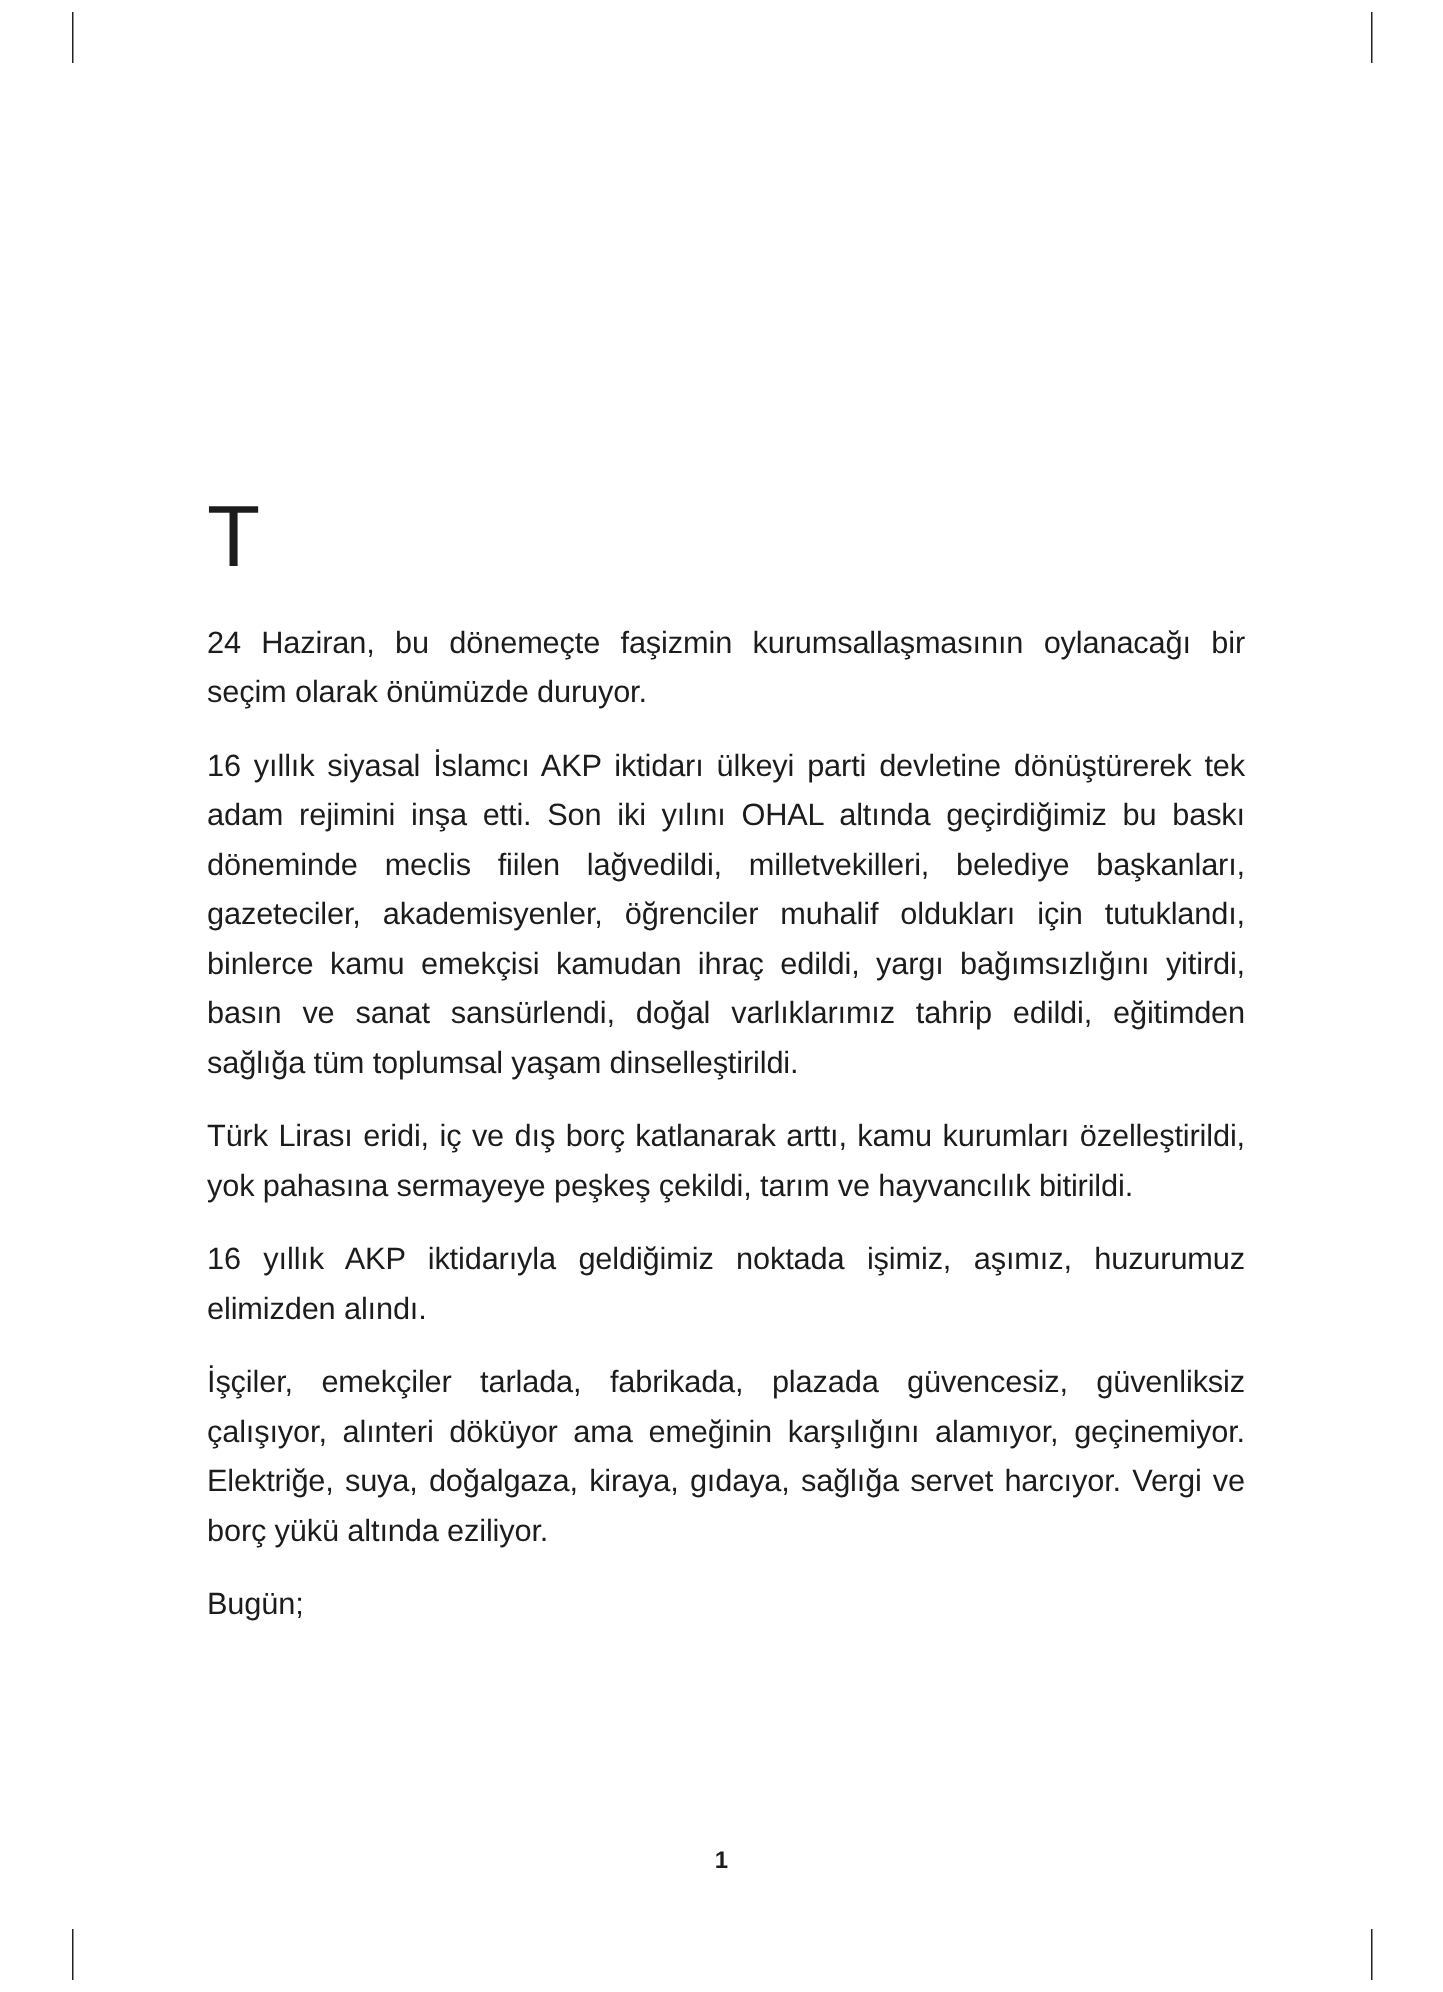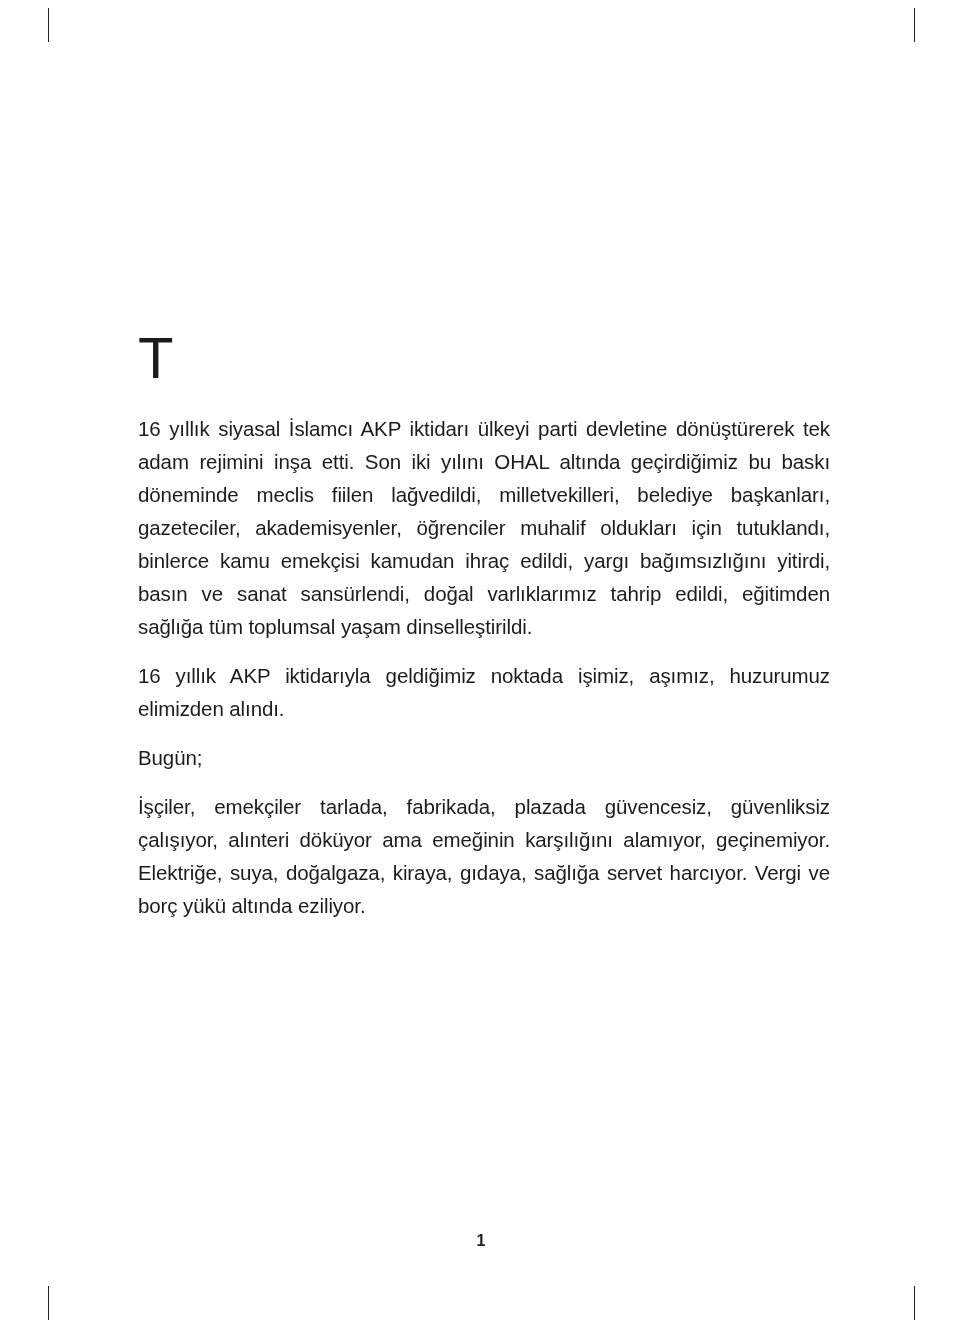--- a/index.html
+++ b/index.html
@@ -86,28 +86,30 @@
 
   <span class="crop-mark crop-tl-v"></span>
   <span class="crop-mark crop-tr-v"></span>
   <span class="crop-mark crop-bl-v"></span>
   <span class="crop-mark crop-br-v"></span>
 
   <div class="text-column">
 
     <p class="para first-para"><span class="dropcap">T</span></p>
 
+    <p class="para">24 Haziran, bu dönemeçte faşizmin kurumsallaşmasının oylanacağı bir seçim olarak önümüzde duruyor.</p>
 
     <p class="para">16 yıllık siyasal İslamcı AKP iktidarı ülkeyi parti devletine dönüştürerek tek adam rejimini inşa etti. Son iki yılını OHAL altında geçirdiğimiz bu baskı döneminde meclis fiilen lağvedildi, milletvekilleri, belediye başkanları, gazeteciler, akademisyenler, öğrenciler muhalif oldukları için tutuklandı, binlerce kamu emekçisi kamudan ihraç edildi, yargı bağımsızlığını yitirdi, basın ve sanat sansürlendi, doğal varlıklarımız tahrip edildi, eğitimden sağlığa tüm toplumsal yaşam dinselleştirildi.</p>
 
+    <p class="para">Türk Lirası eridi, iç ve dış borç katlanarak arttı, kamu kurumları özelleştirildi, yok pahasına sermayeye peşkeş çekildi, tarım ve hayvancılık bitirildi.</p>
 
 
     <p class="para">16 yıllık AKP iktidarıyla geldiğimiz noktada işimiz, aşımız, huzurumuz elimizden alındı.</p>
 
+    <p class="para">İşçiler, emekçiler tarlada, fabrikada, plazada güvencesiz, güvenliksiz çalışıyor, alınteri döküyor ama emeğinin karşılığını alamıyor, geçinemiyor. Elektriğe, suya, doğalgaza, kiraya, gıdaya, sağlığa servet harcıyor. Vergi ve borç yükü altında eziliyor.</p>
+
     <p class="para">Bugün;</p>
-
-    <p class="para">İşçiler, emekçiler tarlada, fabrikada, plazada güvencesiz, güvenliksiz çalışıyor, alınteri döküyor ama emeğinin karşılığını alamıyor, geçinemiyor. Elektriğe, suya, doğalgaza, kiraya, gıdaya, sağlığa servet harcıyor. Vergi ve borç yükü altında eziliyor.</p>
 
   </div>
 
   <div class="page-number">1</div>
 
 </div>
 
 </body></html>

